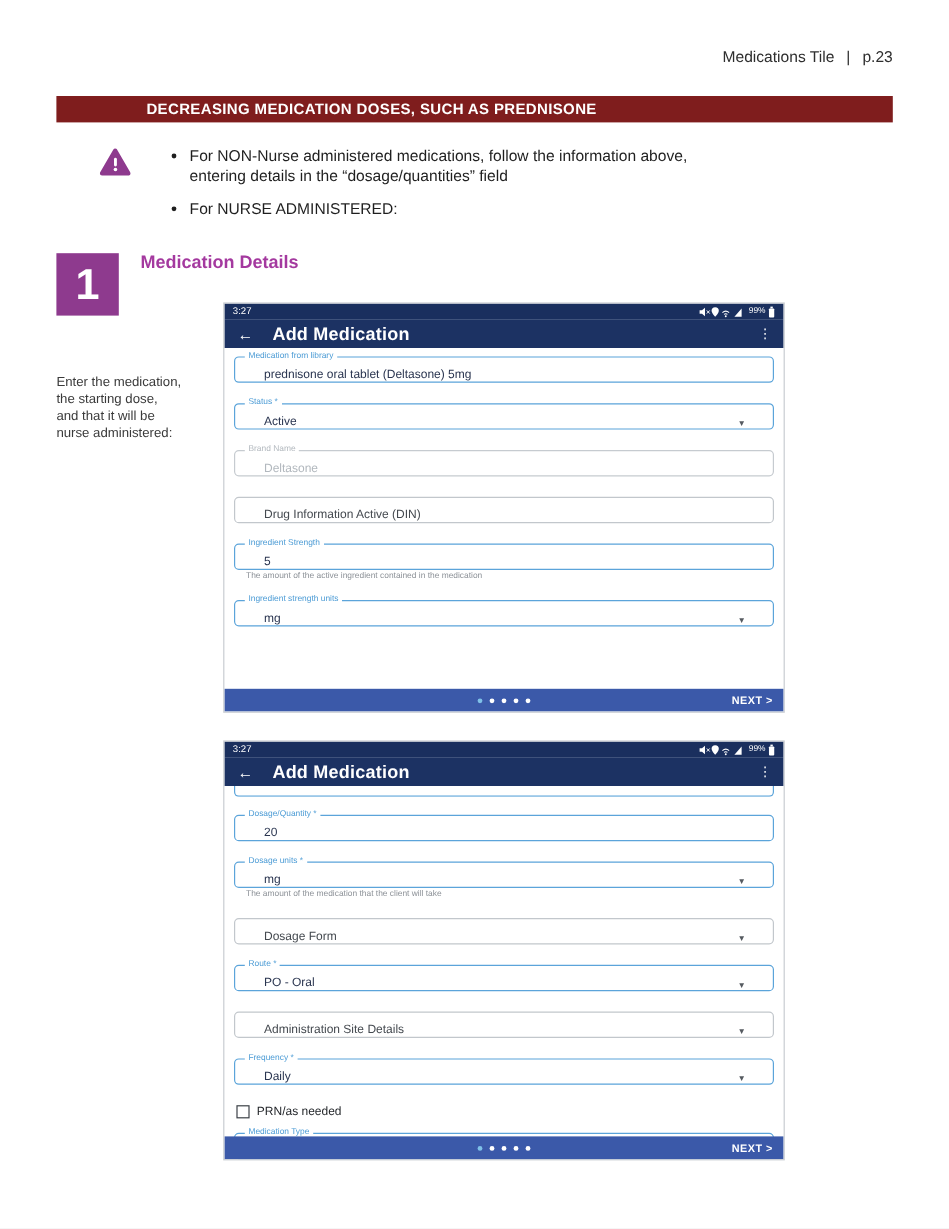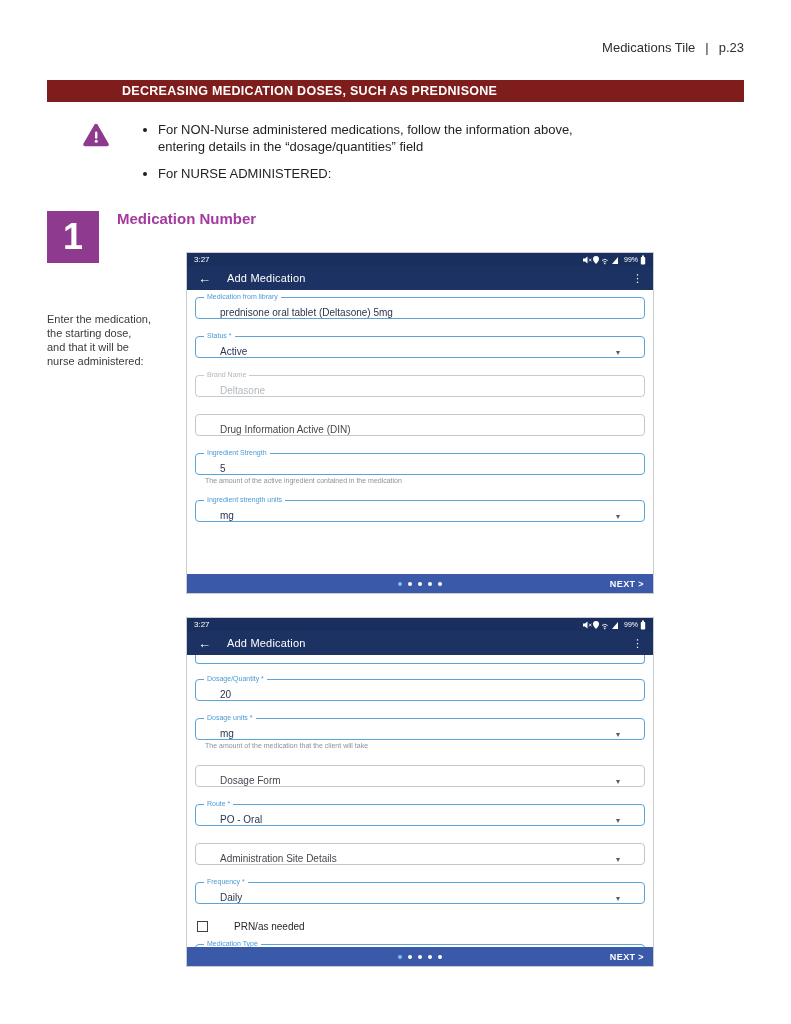--- a/index.html
+++ b/index.html
@@ -51,21 +51,21 @@
     height:13px; background:#1a2f5e; color:#fff; font-size:8px;
     display:flex; justify-content:space-between; align-items:center; padding:0 7px;
   }
   .statusbar .sb-right { display:flex; align-items:center; gap:2px; }
   .statusbar .pct { font-size:7px; }
   .appbar {
     height:24px; background:#1c3263; color:#fff;
     display:flex; align-items:center; padding:0 11px;
   }
   .appbar .back { font-size:13px; margin-right:16px; }
-  .appbar .title { font-weight:normal; font-size:11px; letter-spacing:.2px; }
+  .appbar .title { font-weight:bold; font-size:15px; letter-spacing:.2px; }
   .appbar .menu { margin-left:auto; font-size:11px; letter-spacing:-1px; }
   .phone-body { position:relative; padding-top:7px; }
   .phone2 .phone-body { padding-top:0; }
   
   .field {
     position:relative; height:22px; margin:0 8px 17px; border:1px solid #5ba4da;
     border-radius:4px; display:flex; align-items:flex-end; padding:0 24px;
     font-size:10px; color:#2a3550; background:#fff;
   }
   .field .flabel {
@@ -76,21 +76,21 @@
   .field.disabled .flabel { color:#b2b8be; }
   .field.plain { border-color:#c2c7cc; color:#44494f; }
   .field.has-helper { margin-bottom:2px; }
   .caret { margin-left:auto; font-size:8px; color:#555a60; }
   .helper { margin:0 18px 15px; font-size:7px; color:#8d9298; line-height:1.2; }
   .partial-field {
     height:9px; margin:0 8px 15px; border:1px solid #5ba4da; border-top:none;
     border-radius:0 0 4px 4px;
   }
   .cut-field { margin-bottom:0; }
-  .cbrow { display:flex; align-items:center; margin:0 8px 12px; padding-left:2px;gap:20px; }
+  .cbrow { display:flex; align-items:center; margin:0 8px 12px; padding-left:2px; }
   .cbbox { width:11px; height:11px; border:1.4px solid #3c4248; margin-right:6px; background:#fff; }
   .cblabel { font-size:10px; color:#1f2226; }
   
   .pfooter {
     position:absolute; left:0; right:0; bottom:0; height:19px; background:#3b59a9;
     display:flex; align-items:center; color:#fff; z-index:5;
   }
   .dots { position:absolute; left:50%; transform:translateX(-50%); display:flex; gap:6px; }
   .dots span { width:4px; height:4px; border-radius:50%; background:#fff; display:block; }
   .dots span.active { background:#7fc1e8; }
@@ -113,21 +113,21 @@
     <polygon points="13,2.5 24,21.5 2,21.5" fill="#8e3a8e" stroke="#8e3a8e" stroke-width="3.5" stroke-linejoin="round"></polygon>
     <rect x="12" y="8.5" width="2.4" height="7.2" rx="1.2" fill="#ffffff"></rect>
     <circle cx="13.2" cy="18.3" r="1.5" fill="#ffffff"></circle>
   </svg>
   <ul class="bullets">
     <li>For NON-Nurse administered medications, follow the information above, entering details in the “dosage/quantities” field</li>
     <li>For NURSE ADMINISTERED:</li>
   </ul>
 
   <div class="step-box">1</div>
-  <div class="step-title">Medication Number</div>
+  <div class="step-title">Medication Details</div>
   <div class="side-note">Enter the medication, the starting dose, and that it will be nurse administered:</div>
 
   <div class="phone phone1">
     <div class="statusbar">
       <span>3:27</span>
       <span class="sb-right">
         <svg width="40" height="10" viewBox="0 0 40 10">
           <polygon points="1,3.5 3,3.5 5.5,1.5 5.5,8.5 3,6.5 1,6.5" fill="#fff"></polygon>
           <path d="M7 3.7 L9.4 6.3 M9.4 3.7 L7 6.3" stroke="#fff" stroke-width="0.8"></path>
           <path d="M14 1 a3 3 0 0 1 3 3 c0 2 -3 5 -3 5 s-3 -3 -3 -5 a3 3 0 0 1 3 -3 z" fill="#fff"></path>

